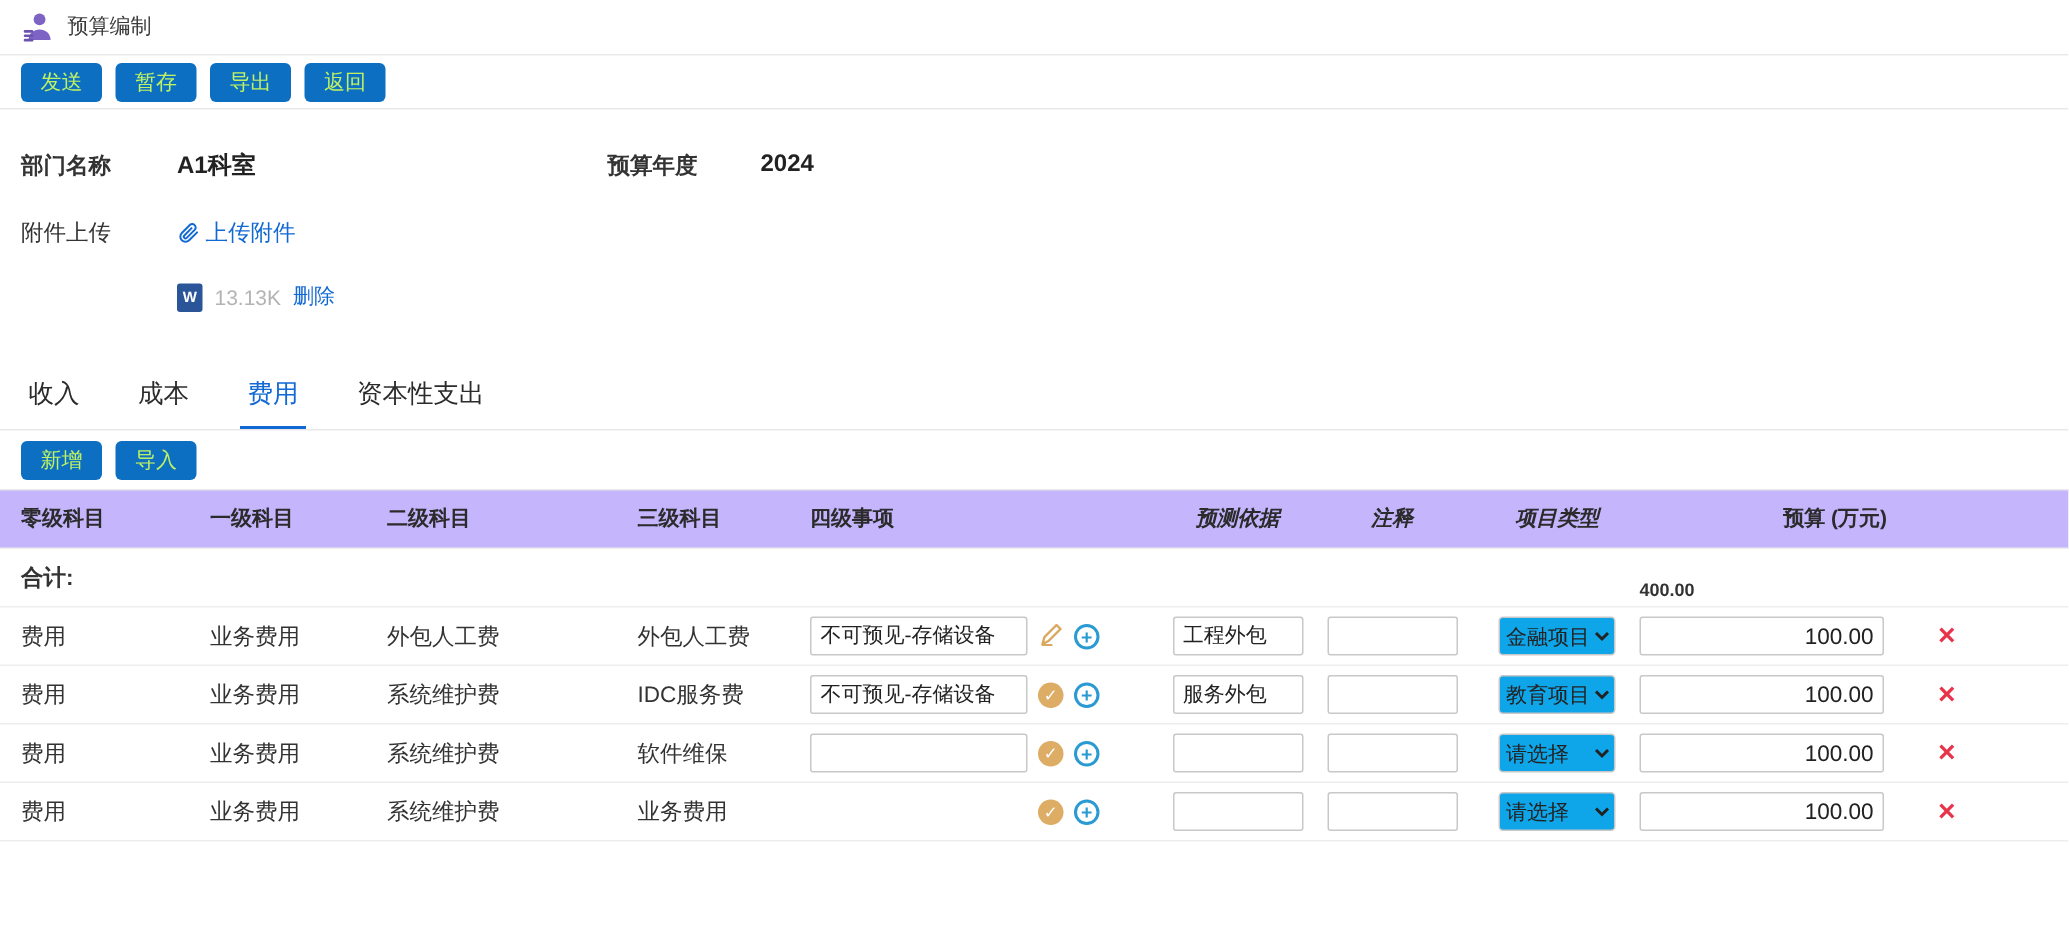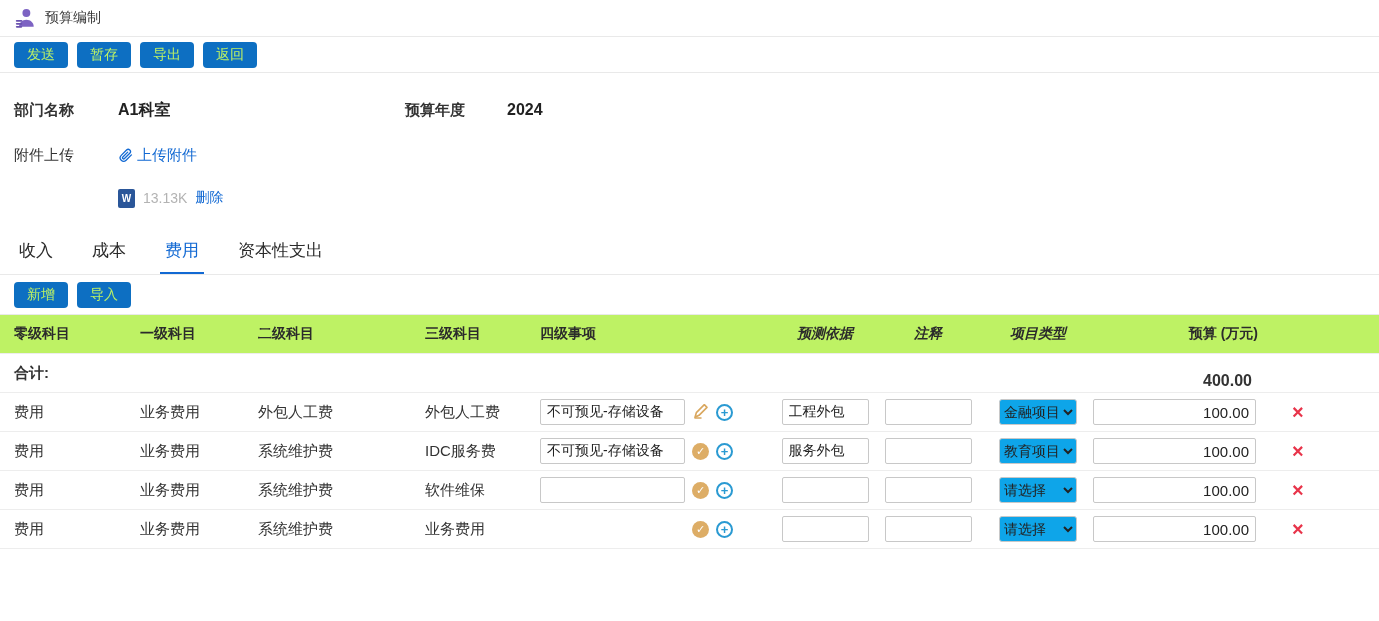--- a/index.html
+++ b/index.html
@@ -35,36 +35,36 @@
   .word-icon { width:17px; height:19px; background:#2a5699; border-radius:2px;
     color:#fff; font-size:10px; font-weight:bold; display:inline-flex;
     align-items:center; justify-content:center; }
   .file-name { font-size:15px; color:#3a3a3a; }
   .file-size { font-size:14px; color:#b3b3b3; }
   .file-delete { font-size:14px; color:#1269d3; cursor:pointer; text-decoration:none; }
   
   .tabs { display:flex; margin-top:22px; padding:0 14px;
     border-bottom:1px solid #e9e9e9; }
   .tab { font-size:17px; color:#2b2b2b; padding:6px 5px 10px 5px;
-    margin-right:29px; cursor:pointer; border-bottom:2px solid transparent; }
+    margin-right:29px; cursor:pointer; border-bottom:2px solid transparent;margin-top:12px; }
   .tab.active { color:#1269d3; border-bottom-color:#1269d3; }
   
   .actions { height:39px; display:flex; align-items:center; gap:9px; padding:0 14px; }
   
   .grid { display:grid; align-items:center;
     grid-template-columns:126px 118px 167px 115px 237px 96px 110px 110px 165px auto;
     padding:0 11px 0 14px; }
-  .thead { height:40px; background:#bef264; border-top:1px solid #e9e9e9;
+  .thead { height:40px; background:#c4b5fd; border-top:1px solid #e9e9e9;
     border-bottom:1px solid #ededed; font-weight:bold; font-size:14px; color:#2b2b2b; }
   .hcell { white-space:nowrap; }
   .hc { text-align:center;font-style:italic; }
   .hr { text-align:right; }
   .total-row { height:39px; border-bottom:1px solid #ededed; font-weight:bold; font-size:15px; }
   .total-label { grid-column:1 / span 4; }
-  .total-value { grid-column:9; text-align:right; padding-right:6px; font-size:16px;margin-top:16px; }
+  .total-value { grid-column:9; text-align:left; padding-right:6px; font-size:12px;margin-top:16px; }
   .trow { height:39px; border-bottom:1px solid #ededed; font-size:15px; }
   .cell { white-space:nowrap; }
   .c4 { display:flex; align-items:center; gap:7px; }
   .center { text-align:center; }
   .txt { height:26px; border:1px solid #c8c8c8; border-radius:2px; background:#fff;
     font-size:14px; color:#222; padding:0 6px; outline:none;
     font-family:"Liberation Sans","DejaVu Sans",sans-serif; }
   .lvl4 { width:145px; }
   .lvl4-spacer { width:145px; display:inline-block; }
   .basis, .note { width:87px; }

